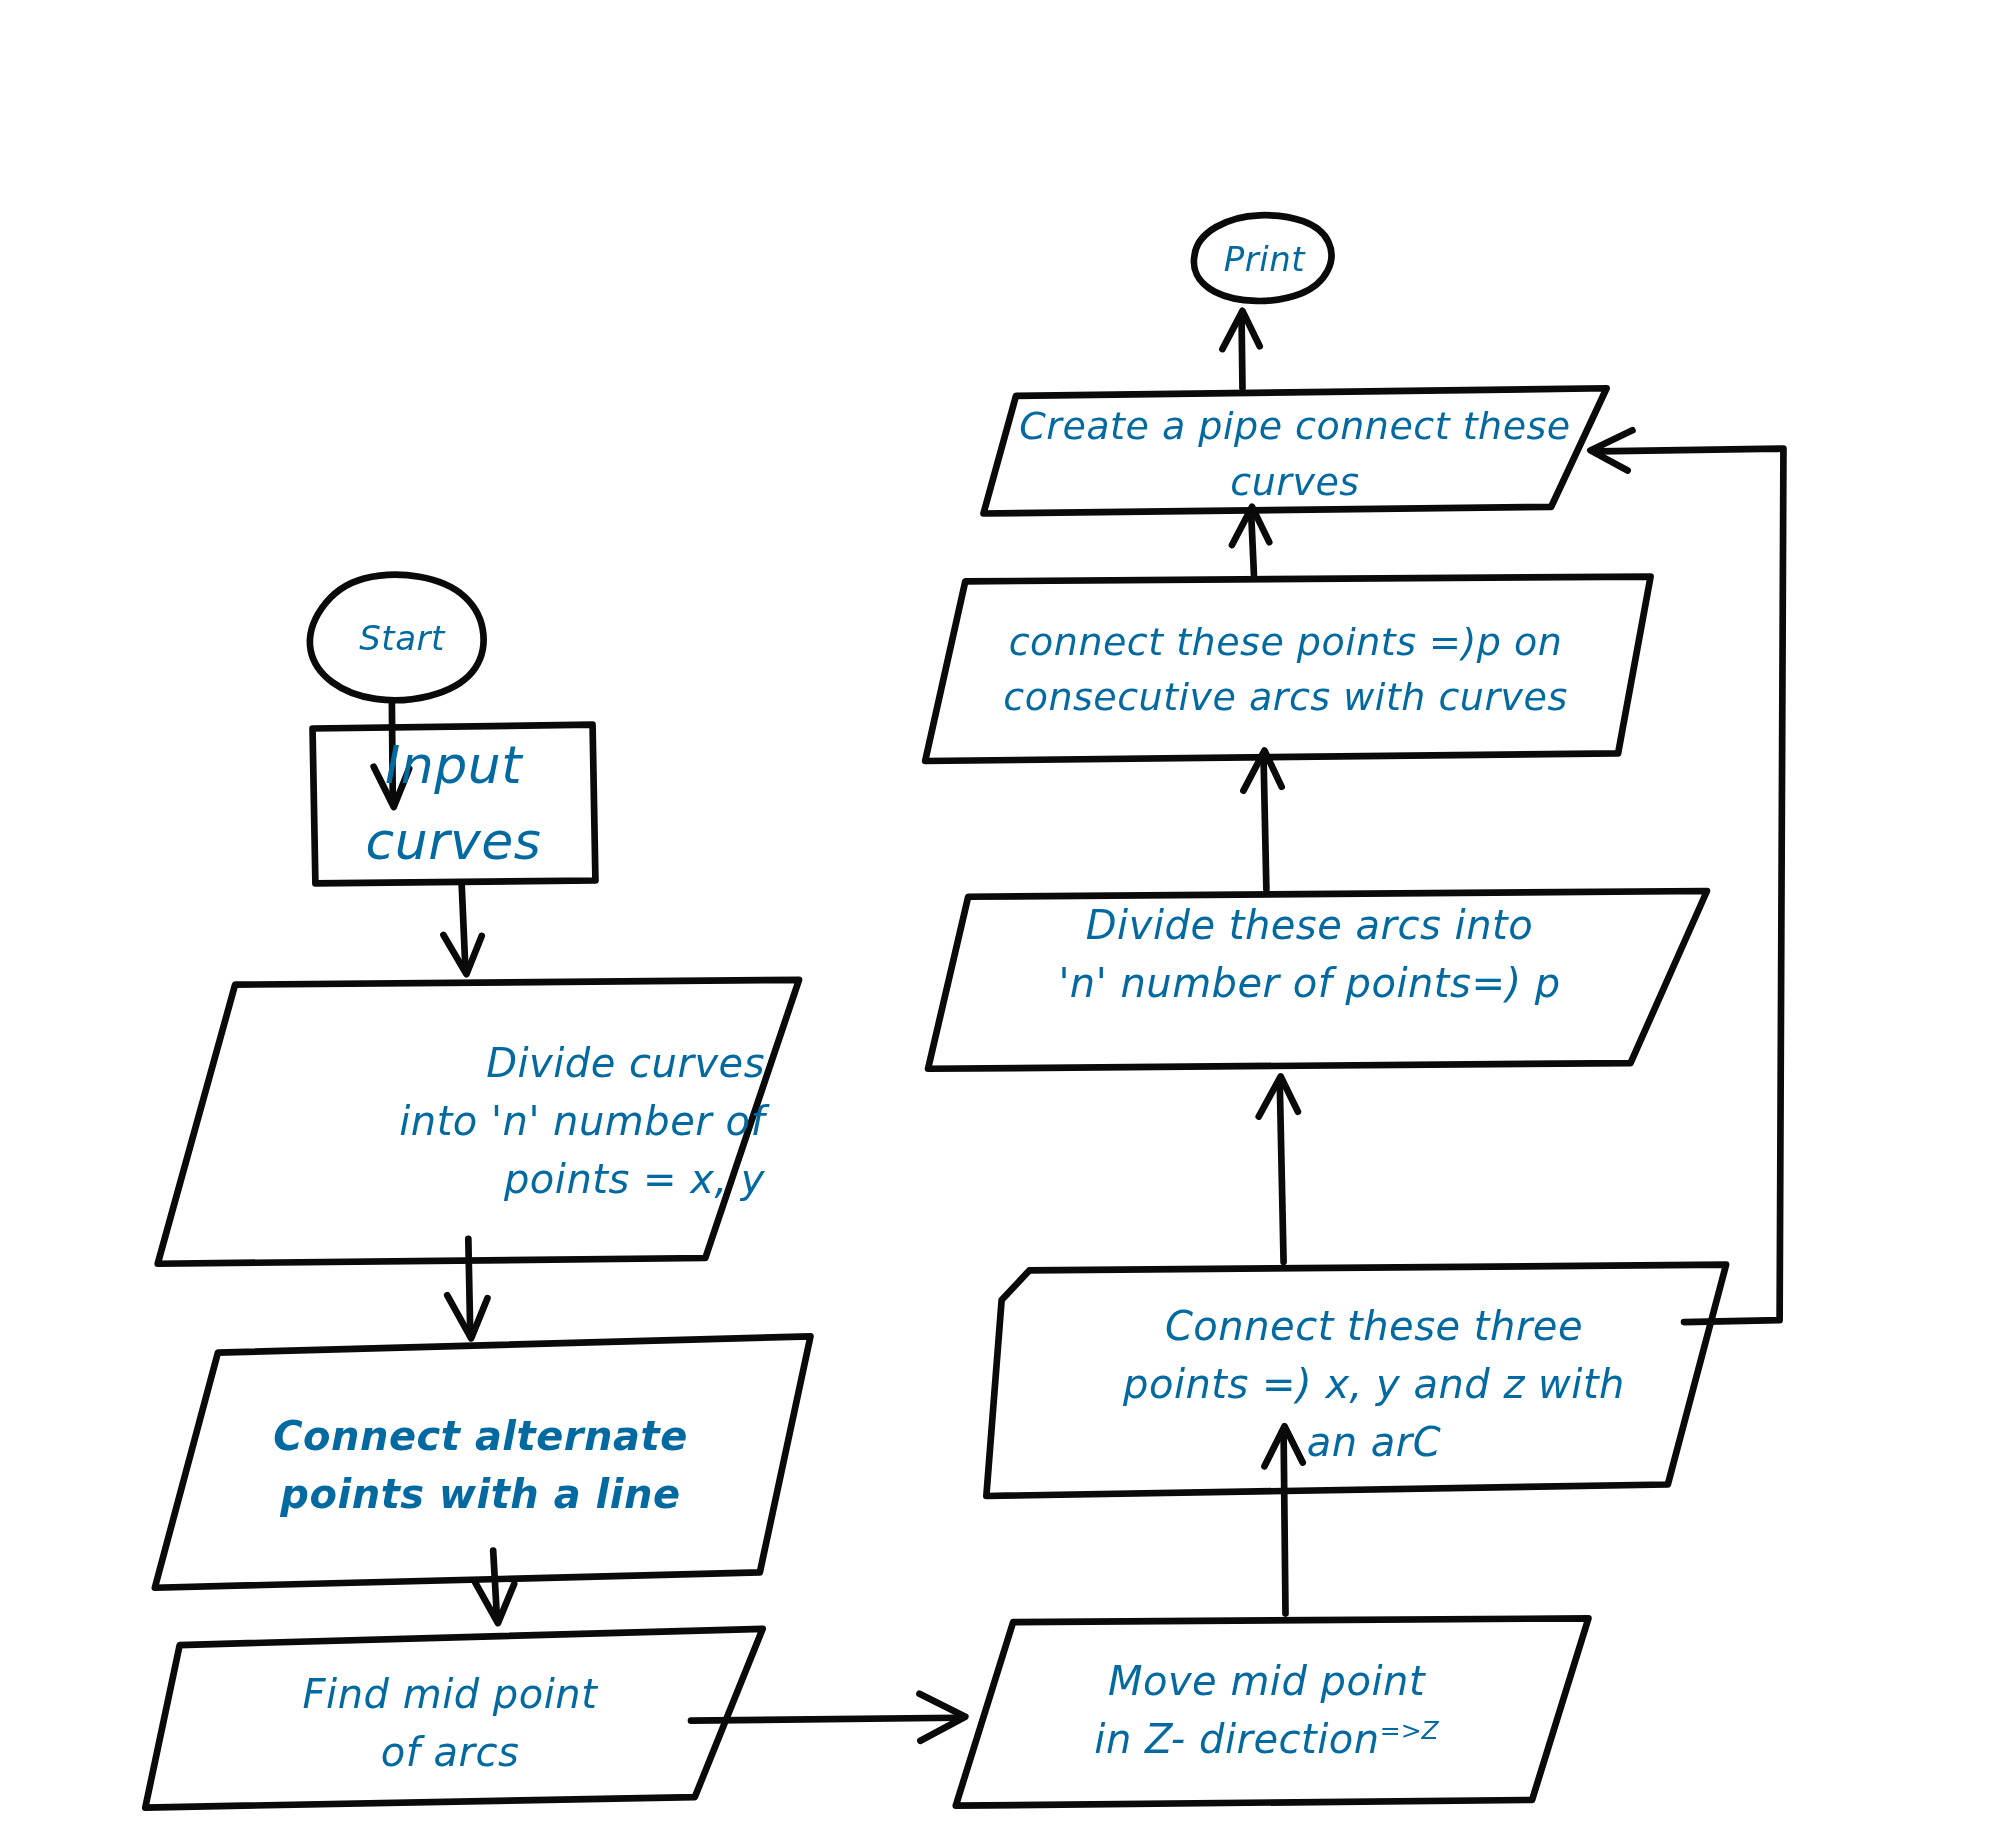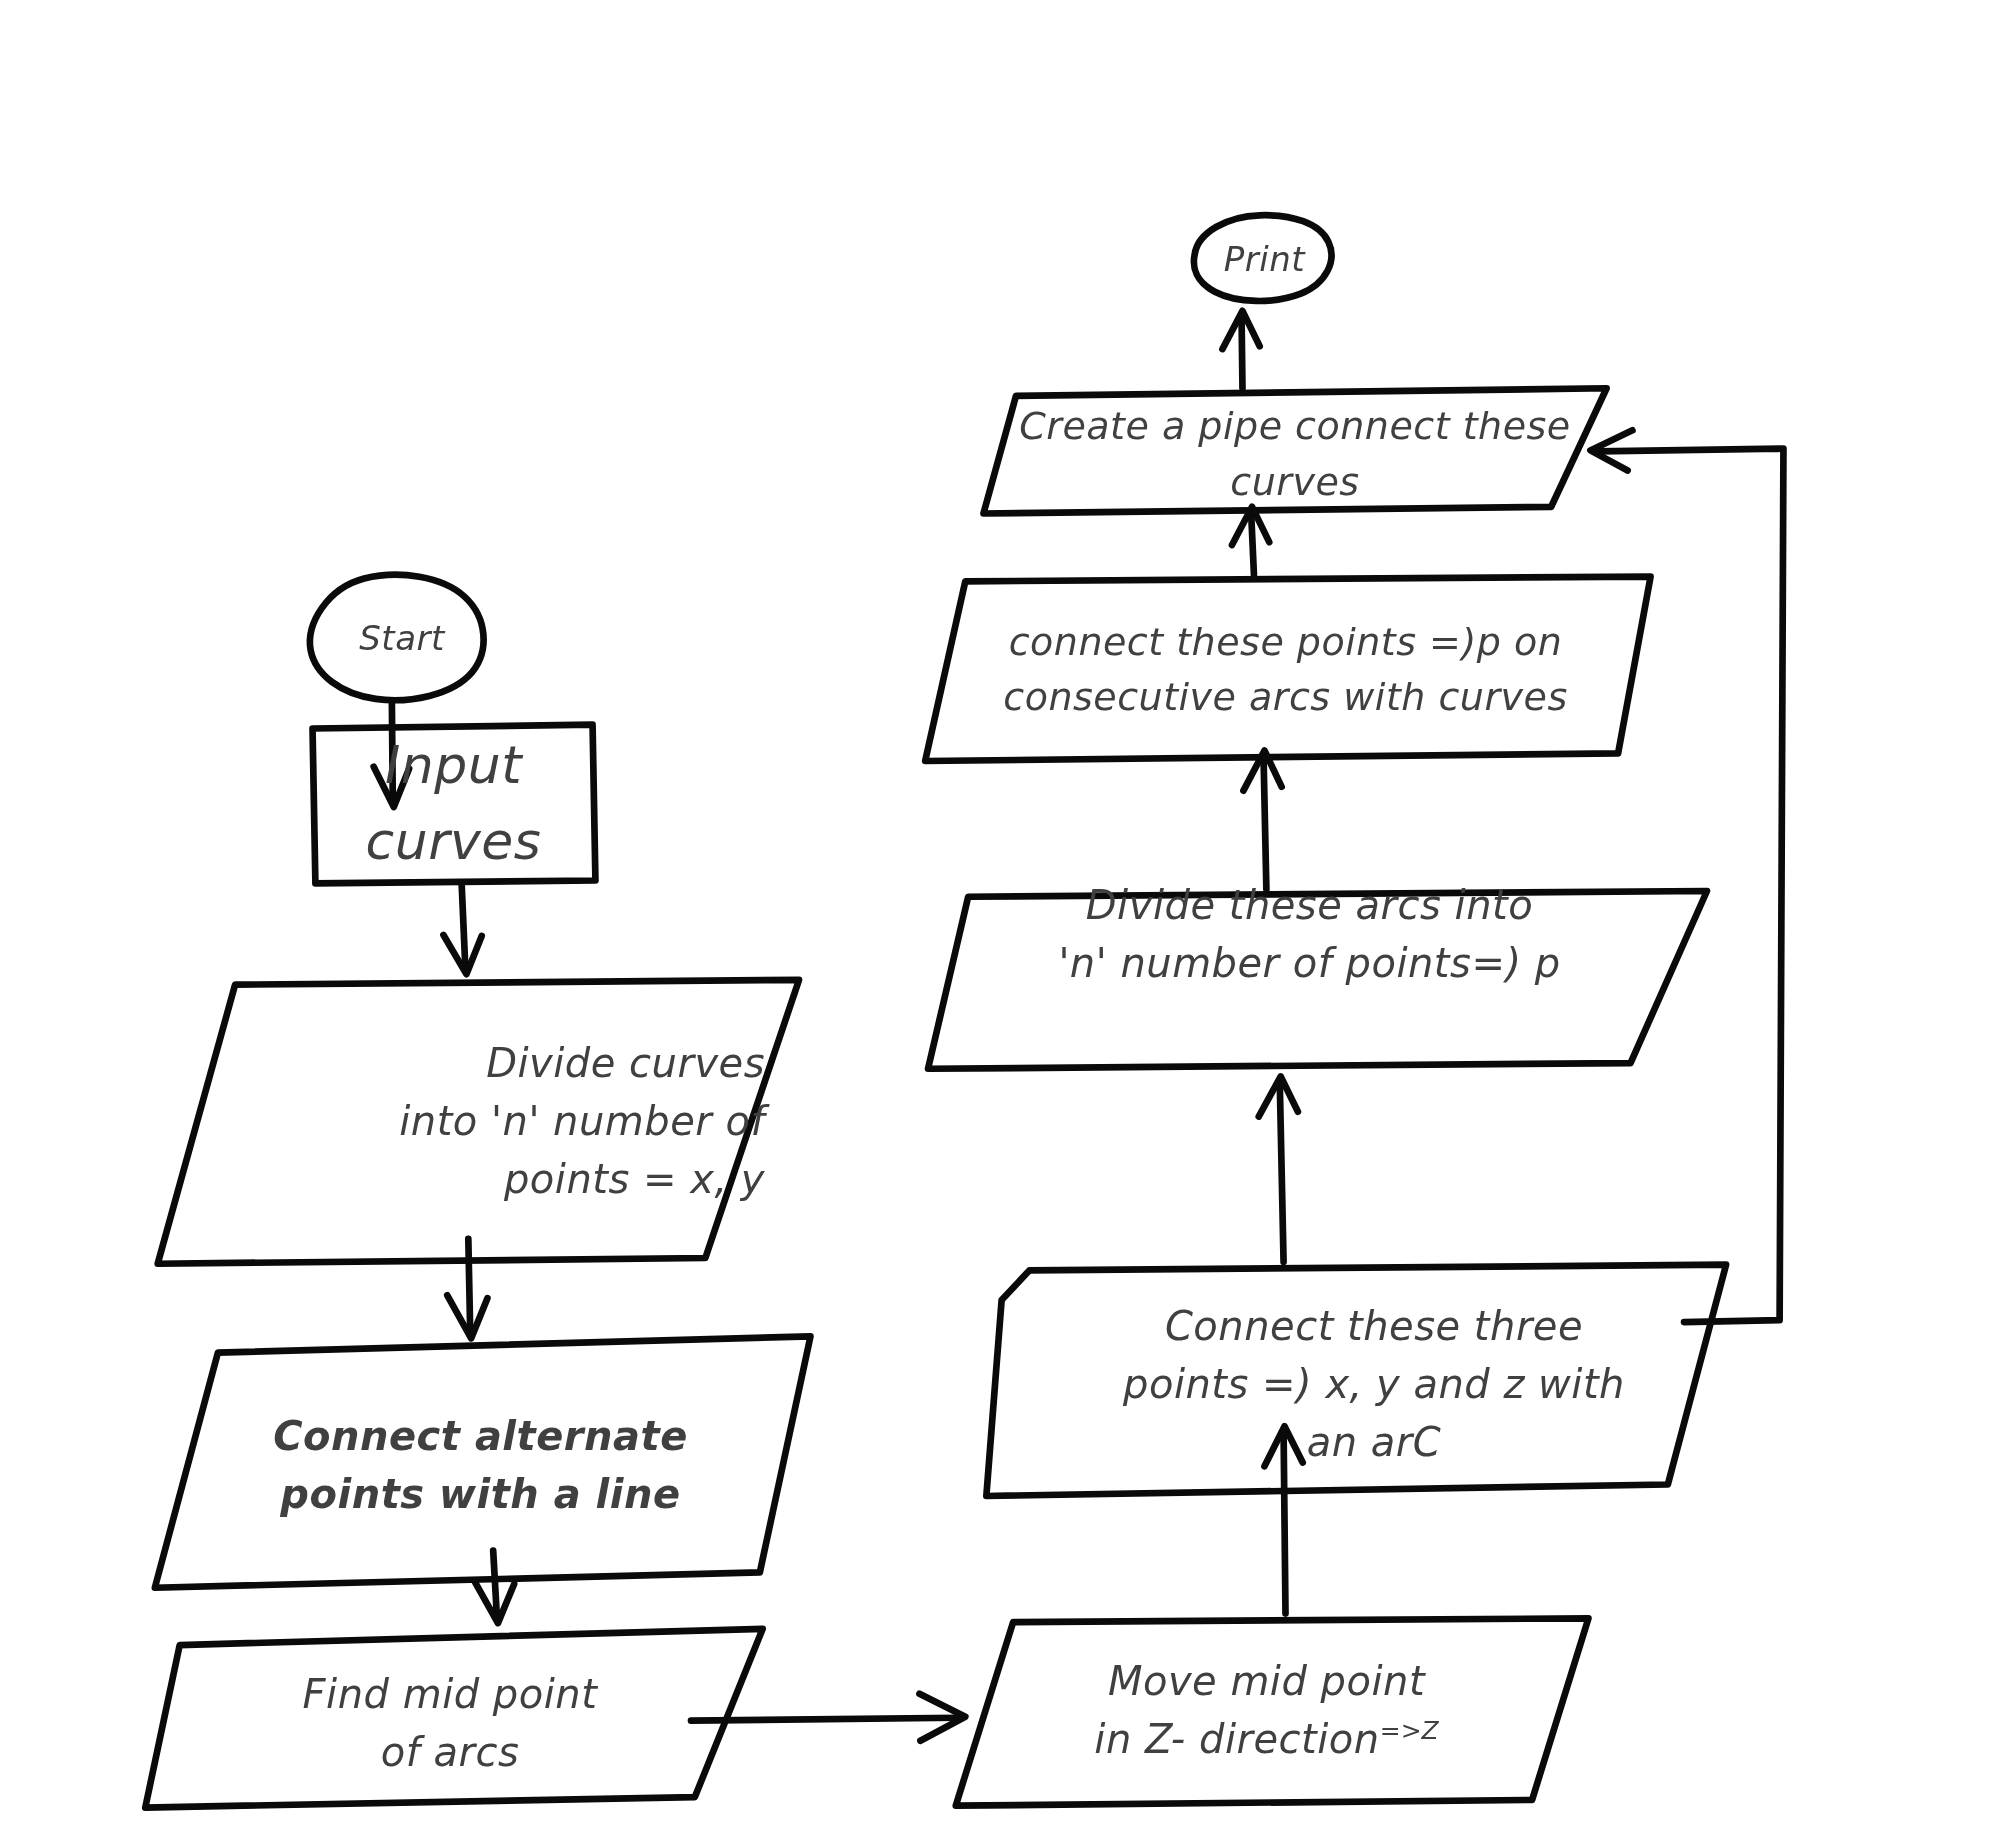--- a/index.html
+++ b/index.html
@@ -22,21 +22,21 @@
     width: 2009px;
     height: 1847px;
   }
   .node-label {
     position: absolute;
     display: flex;
     flex-direction: column;
     align-items: center;
     justify-content: center;
     text-align: center;
-    color: #404040;
+    color: #0369a1;
     font-family: "DejaVu Sans", sans-serif;
     font-style: italic;
     font-weight: 500;
     pointer-events: none;
     line-height: 1.45;
     letter-spacing: 0.5px;
   }
   .node-label .ln { display: block; white-space: nowrap; }
   .t-start   { font-size: 34px; }
   .t-print   { font-size: 34px; }
@@ -148,21 +148,21 @@
     <span class="ln">Move mid point</span>
     <span class="ln"><span>in Z- direction</span><span class="sup">=&gt;Z</span></span>
   </div>
 
   <div class="node-label t-para" style="left:1030px; top:1276px; width:688px; height:215px;">
     <span class="ln">Connect these three</span>
     <span class="ln">points =) x, y and z  with</span>
     <span class="ln">an arC</span>
   </div>
 
-  <div class="node-label t-para" style="left:956px; top:852px; width:707px; height:164px;">
+  <div class="node-label t-para" style="left:956px; top:872px; width:707px; height:164px;">
     <span class="ln">Divide these arcs  into</span>
     <span class="ln">'n' number of points=) p</span>
   </div>
 
   <div class="node-label t-para-sm" style="left:932px; top:585px; width:707px; height:170px;">
     <span class="ln">connect these points =)p on</span>
     <span class="ln">consecutive arcs  with curves</span>
   </div>
 
   <div class="node-label t-para-sm" style="left:994px; top:398px; width:602px; height:113px;">

